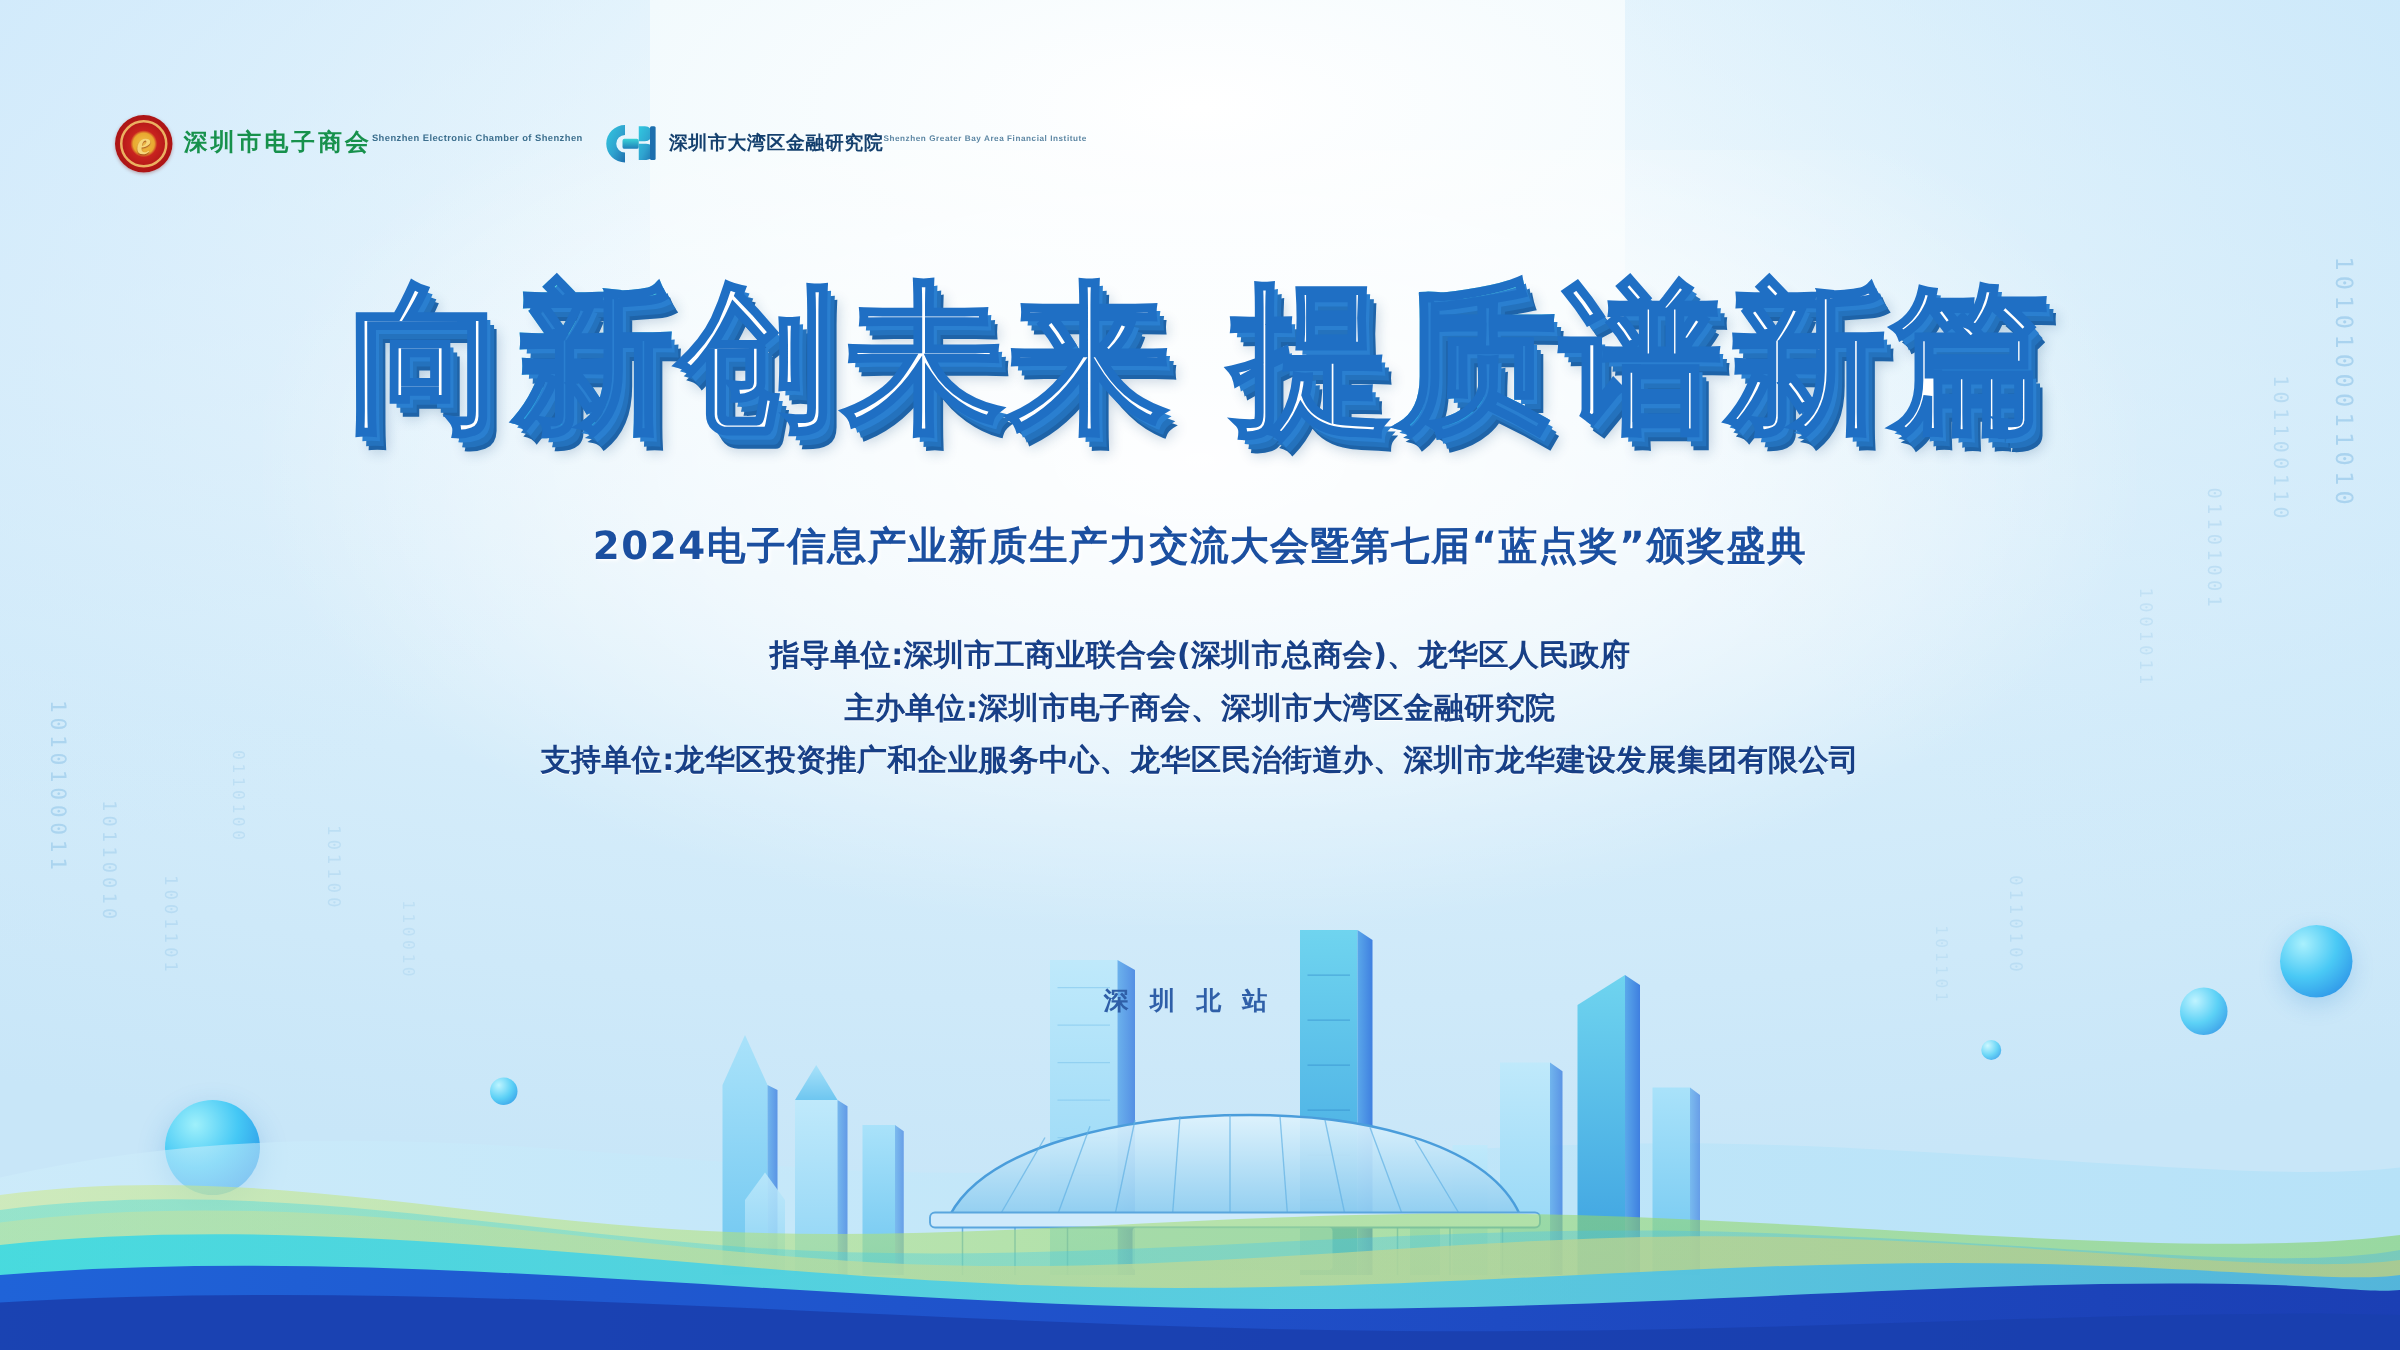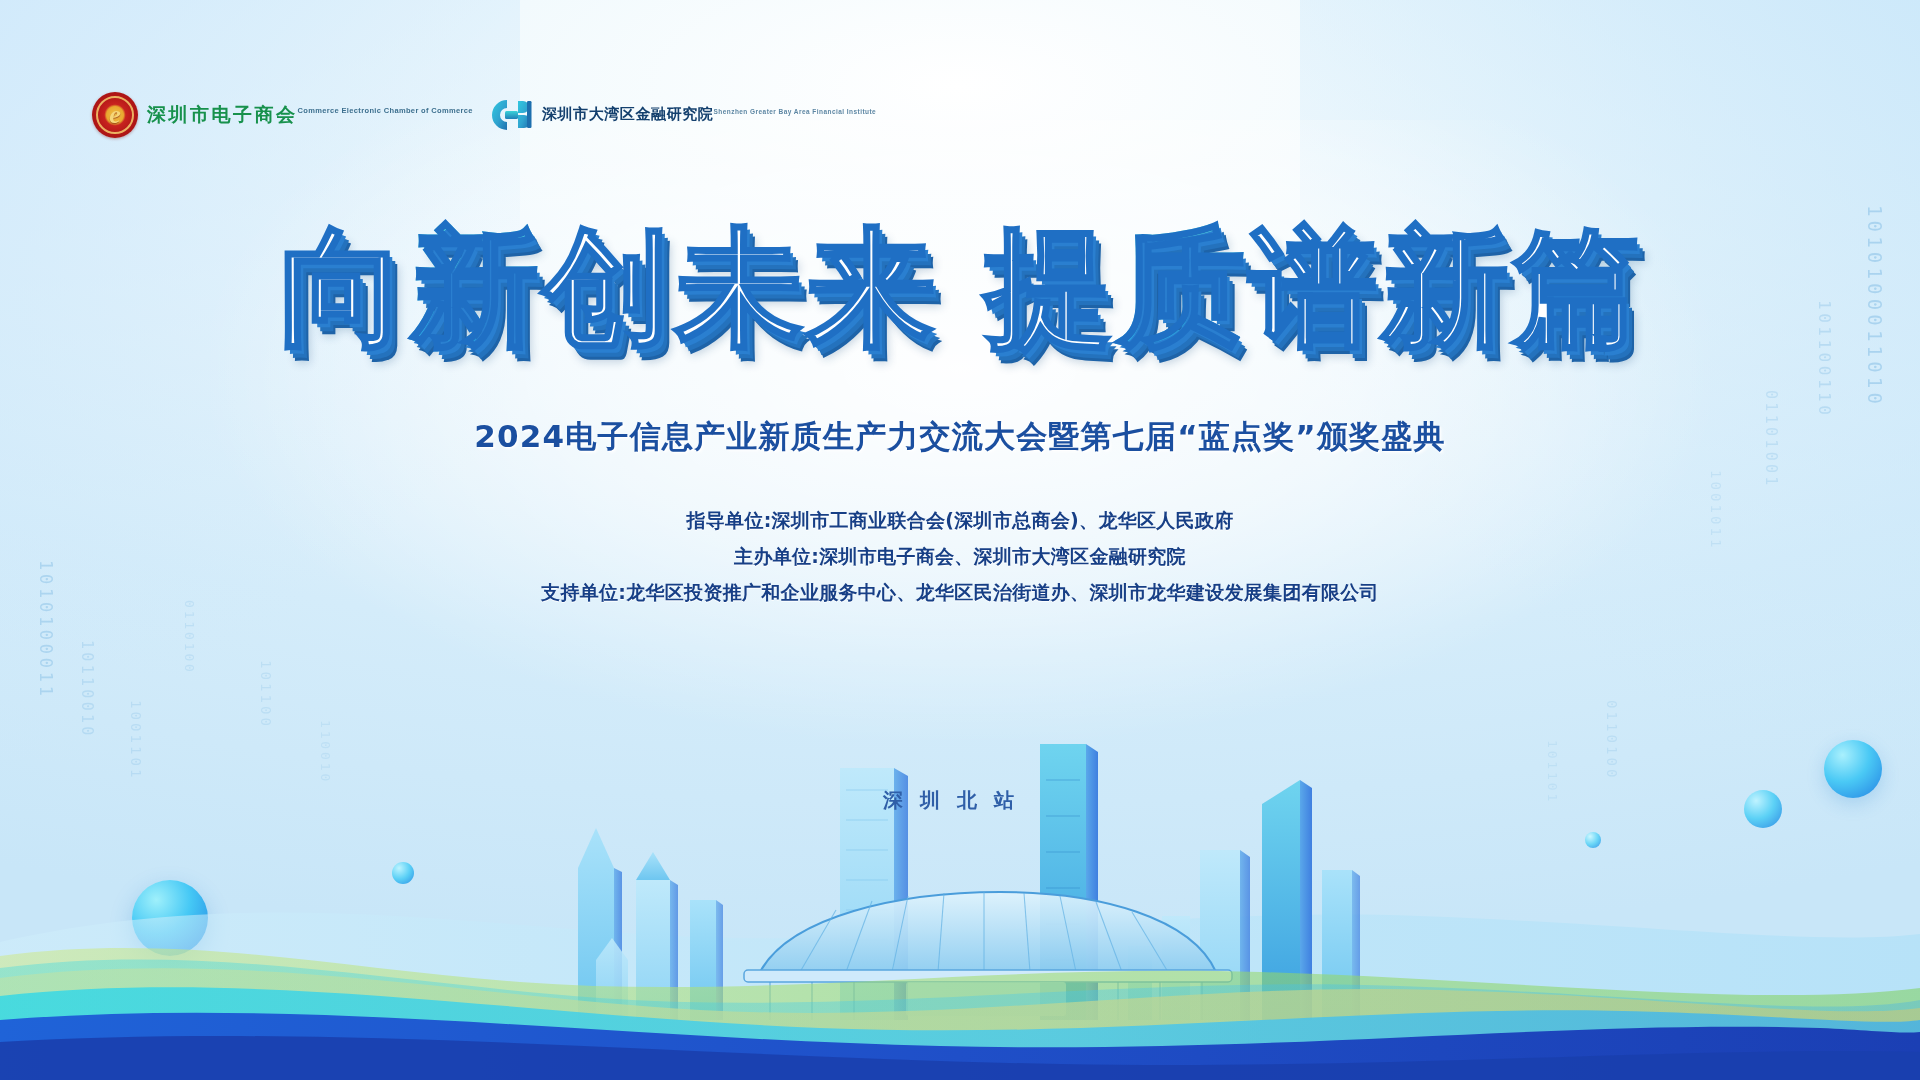--- a/index.html
+++ b/index.html
@@ -167,21 +167,21 @@
   }
 
   
   .orgs{
     position:absolute; left:0; right:0; top:508px;
     display:flex; flex-direction:column; align-items:center;
     gap:10px;
   }
   .org-line{
     font-family:"DejaVu Sans","Liberation Sans",sans-serif;
-    font-size:19px; font-weight:bold; letter-spacing:.3px;
+    font-size:24px; font-weight:bold; letter-spacing:.3px;
     color:#173f86;
     text-shadow:0 1px 0 rgba(255,255,255,.9);
     white-space:nowrap;
   }
 
   
   .skyline{ position:absolute; left:0; bottom:0; width:1920px; height:360px; }
   .station-label{
     position:absolute; left:883px; top:787px;
     font-family:"DejaVu Sans","Liberation Sans",sans-serif;
@@ -223,21 +223,21 @@
   <div class="sphere sph-c"></div>
   <div class="sphere sph-d"></div>
   <div class="sphere sph-e"></div>
 
   <div class="logo-row">
 
     <div class="logo-unit">
       <div class="seal"></div>
       <div class="logo-txt">
         <div class="logo-cn">深圳市电子商会</div>
-        <div class="logo-en">Commerce Electronic Chamber of Commerce</div>
+        <div class="logo-en">Shenzhen Electronic Chamber of Shenzhen</div>
       </div>
     </div>
 
     <div class="logo-unit">
       <div class="gbi-mark">
         <svg width="42" height="34" viewBox="0 0 42 34" aria-hidden="true">
           <defs>
             <linearGradient id="gbiG" x1="0" y1="0" x2="1" y2="1">
               <stop offset="0%" stop-color="#31c8e0"></stop>
               <stop offset="55%" stop-color="#2fa3cf"></stop>

